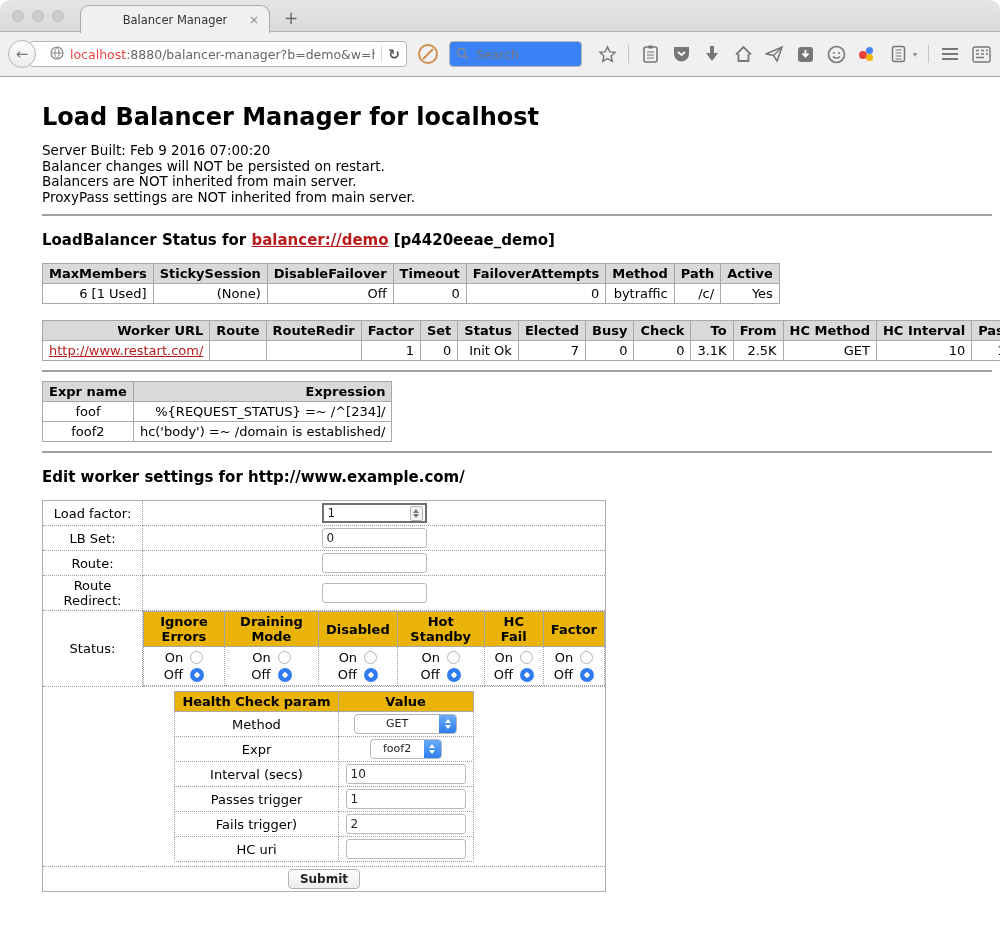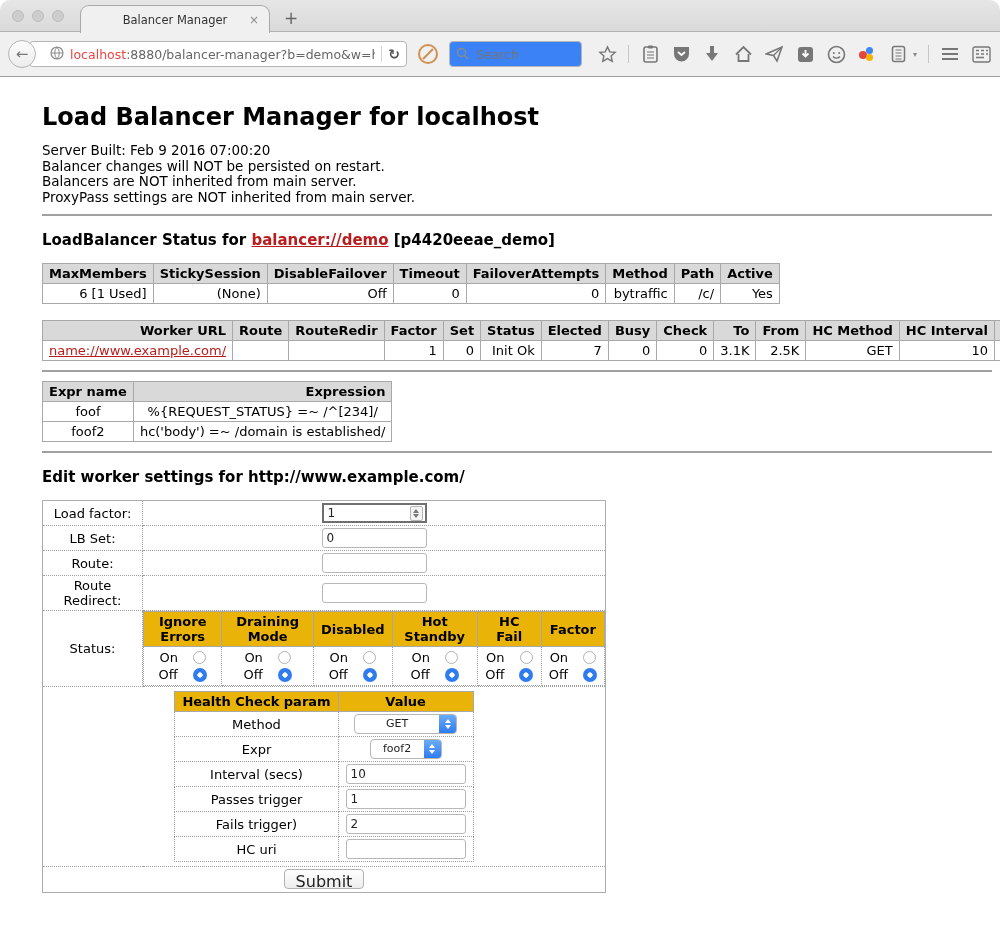--- a/index.html
+++ b/index.html
@@ -75,21 +75,21 @@
   .server-info { font-size:13.5px; line-height:15.5px; }
   hr.page { border:none; height:2px; background:#a0a0a0; margin:9px 0; }
   h3 { font-size:15px; margin:15px 0 14px; }
   a.vlink { color:#b91c1c; text-decoration:underline; }
 
   table.data { border-collapse:collapse; font-size:13px; margin:0; }
   table.data th, table.data td { border:1px solid #a8a8a8; padding:2px 6px; text-align:right; white-space:nowrap; }
   table.data th { background:#d9d9d9; }
   table.worker { margin-top:16px; }
   table.hcexpr td { text-align:center; }
-  table.hcexpr td.expr { text-align:center; }
+  table.hcexpr td.expr { text-align:right; }
 
   
   table.form { border-collapse:collapse; font-size:13px; width:564px; border:1px solid #adadad; }
   table.form > tbody > tr > td { border:1px dotted #9f9f9f; padding:2px 4px; }
   td.flabel { width:100px; text-align:center; }
   td.fvalue { text-align:center; }
   input.tinput {
     width:105px; height:20px; border:1px solid #b8b8b8; border-radius:3px;
     font-size:12px; padding:1px 4px; font-family:"DejaVu Sans", sans-serif; color:#222; background:#fff;
   }
@@ -100,40 +100,40 @@
     border:1px solid #b5b5b5; background:#f4f4f4; border-radius:2px;
     display:flex; flex-direction:column; align-items:center; justify-content:center;
   }
   .stepper b { width:0; height:0; border-left:3px solid transparent; border-right:3px solid transparent; }
   .stepper .up { border-bottom:4px solid #777; margin-bottom:1px; }
   .stepper .dn { border-top:4px solid #777; }
 
   table.nested { border-collapse:collapse; font-size:13px; }
   table.nested th, table.nested td { border:1px dotted #9f9f9f; padding:2px 7px; text-align:center; }
   table.nested th { background:#eab308; border:1px solid #a8a8a8; }
-  .radiorow { display:flex; align-items:center; justify-content:center; gap:15px; line-height:17px; }
+  .radiorow { display:flex; align-items:center; justify-content:center; gap:7px; line-height:17px; }
   .radio { width:13px; height:13px; border-radius:50%; border:1px solid #b2b2b2; background:#fff; display:inline-block; }
   .radio.sel { border:none; background:radial-gradient(circle, #ffffff 0 2.4px, #2f7cf0 2.9px 100%); width:14px; height:14px; }
 
   .mac-select { display:inline-flex; align-items:stretch; border:1px solid #b6b6b6; border-radius:4px; background:#fff; height:20px; vertical-align:middle; }
   .mac-select .lbl { padding:2px 8px; font-size:11px; flex:1; text-align:center; color:#222; }
   .mac-select .cap { width:17px; background:linear-gradient(#6aabf8,#2f7cf0); border-radius:0 3px 3px 0;
     display:flex; flex-direction:column; align-items:center; justify-content:center; }
   .cap b { width:0; height:0; border-left:3.5px solid transparent; border-right:3.5px solid transparent; }
   .cap .up { border-bottom:4px solid #fff; margin-bottom:2px; }
   .cap .dn { border-top:4px solid #fff; }
   .sel-method { width:103px; }
   .sel-expr { width:72px; }
   input.hcinput { width:120px; }
   td.hcvalue { width:128px; text-align:left; }
   .submitcell { text-align:center; }
   button.submit {
-    font-size:16px; font-family:"DejaVu Sans", sans-serif; color:#222;
+    font-size:12px; font-family:"DejaVu Sans", sans-serif; color:#222;
     background:linear-gradient(#ffffff,#ededed); border:1px solid #b3b3b3; border-radius:4px;
-    padding:2px 11px; height:20px;
+    padding:2px 11px; height:20px;font-weight:bold;
   }
 </style>
 </head>
 <body>
 
 <div class="window">
 
   <div class="tabbar">
     <div class="traffic">
       <span></span>
@@ -303,21 +303,21 @@
         <th>Busy</th>
         <th>Check</th>
         <th>To</th>
         <th>From</th>
         <th>HC Method</th>
         <th>HC Interval</th>
         <th>Passes</th>
 
       </tr>
       <tr>
-        <td><a href="#" class="vlink">name://www.example.com/</a></td>
+        <td><a href="#" class="vlink">http://www.restart.com/</a></td>
         <td></td>
         <td></td>
         <td>1</td>
         <td>0</td>
         <td>Init Ok</td>
         <td>7</td>
         <td>0</td>
         <td>0</td>
         <td>3.1K</td>
         <td>2.5K</td>

